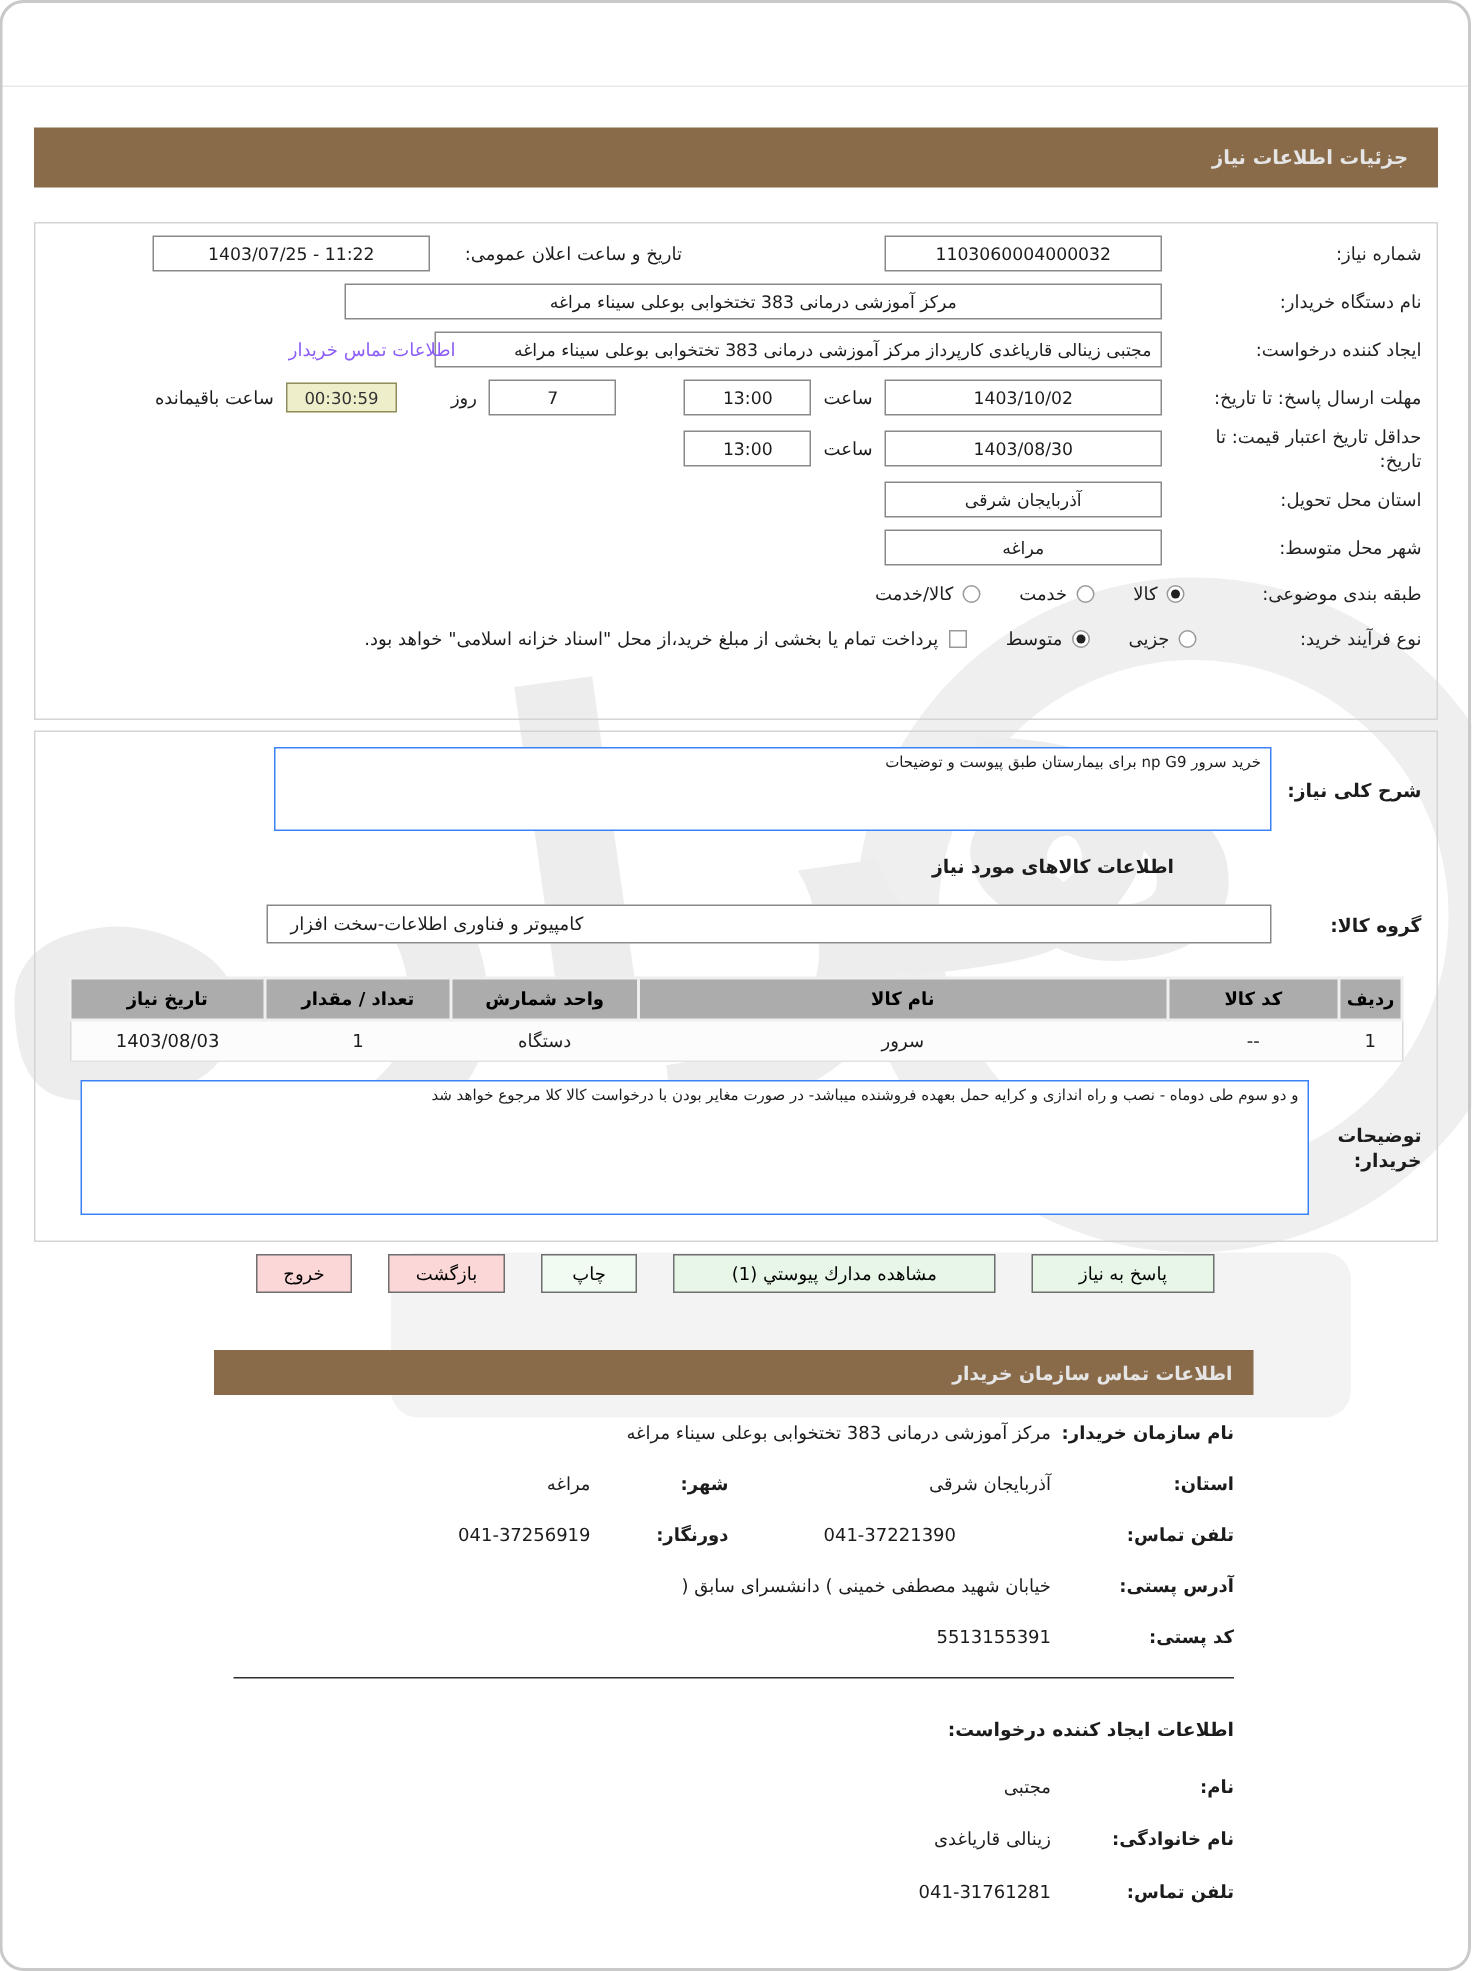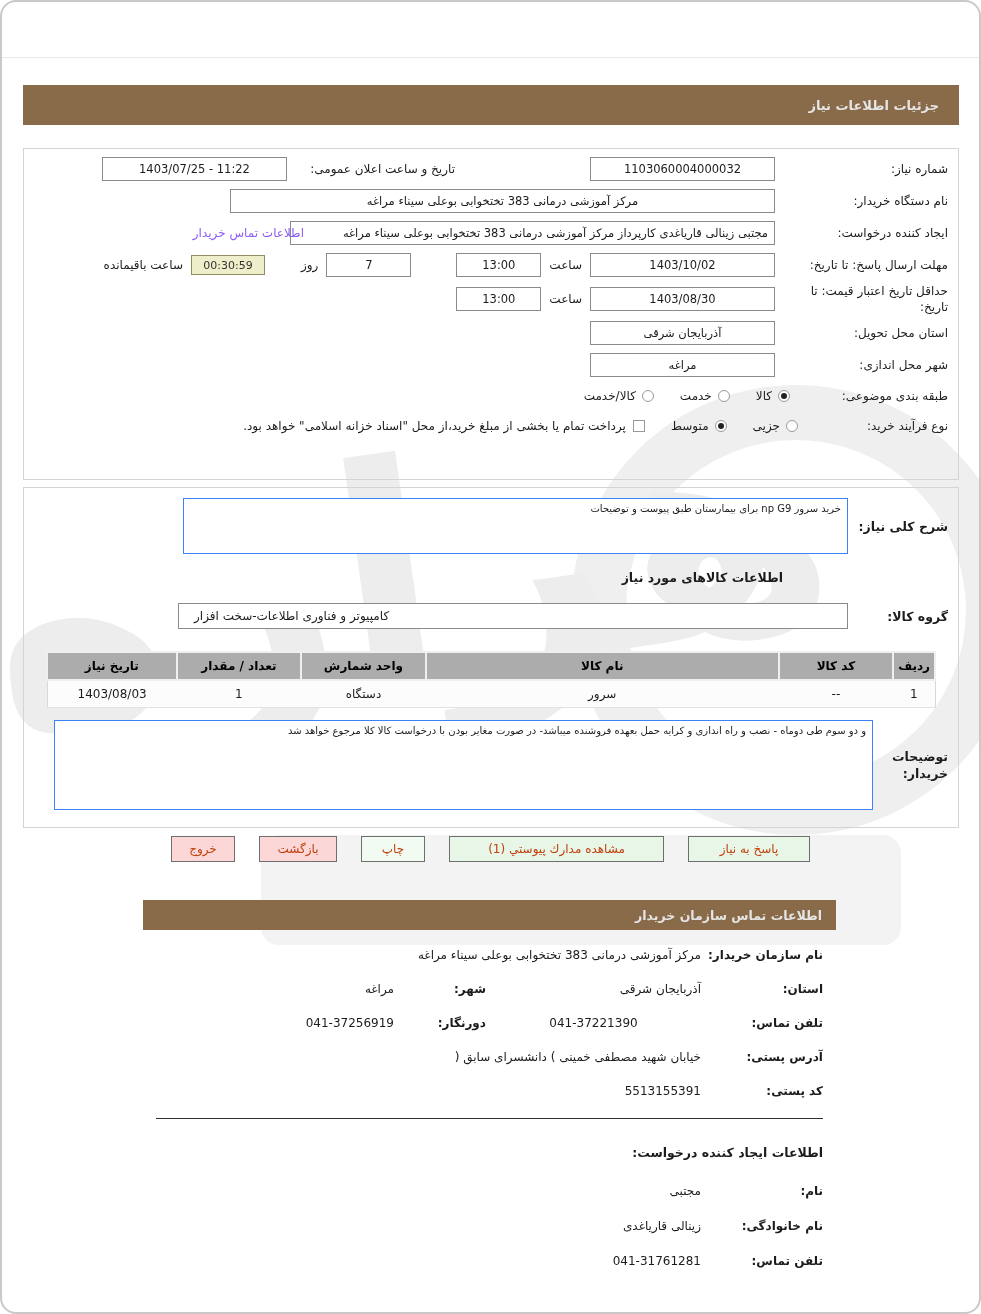--- a/index.html
+++ b/index.html
@@ -88,21 +88,21 @@
     border-bottom:1px solid #e2e2e2;
   }
   .notes-row { margin-top:12px; display:flex; align-items:center; }
   .label3 { width:75px; font-size:12.5px; font-weight:bold; line-height:1.4; flex-shrink:0; }
 
   .actions {
     position:absolute; top:836px; left:0; right:0;
     display:flex; justify-content:center; gap:24px; z-index:2;
   }
   .btn {
-    border:1px solid #6f6f6f; height:26px; font-size:12px; color:#c2410c;
+    border:1px solid #6f6f6f; height:26px; font-size:12px; color:#000000;
     display:flex; align-items:center; justify-content:center;
     padding:0 10px; white-space:nowrap; cursor:pointer;
   }
   .btn-green { background:#e7f6e7; }
   .btn-green-lt { background:#f2fbf2; }
   .btn-pink { background:#fbd7d7; }
   .bw-respond { width:122px; } .bw-docs { width:215px; } .bw-print { width:64px; }
   .bw-back { width:78px; } .bw-exit { width:64px; }
 
   .contact { position:absolute; top:948px; right:158px; width:667px; font-size:12px; z-index:2; }
@@ -164,21 +164,21 @@
     <span class="sidelab">ساعت</span>
     <div class="ibox w-sm ltr">13:00</div>
   </div>
 
   <div class="form-row">
     <div class="label">استان محل تحویل:</div>
     <div class="ibox w-md lead">آذربایجان شرقی</div>
   </div>
 
   <div class="form-row">
-    <div class="label">شهر محل اندازی:</div>
+    <div class="label">شهر محل متوسط:</div>
     <div class="ibox w-md lead">مراغه</div>
   </div>
 
   <div class="form-row" style="min-height:26px;">
     <div class="label">طبقه بندی موضوعی:</div>
     <span class="opt" style="margin-right:18px;">
       <span class="radio sel"></span>
       <span>کالا</span>
     </span>
     <span class="opt">

